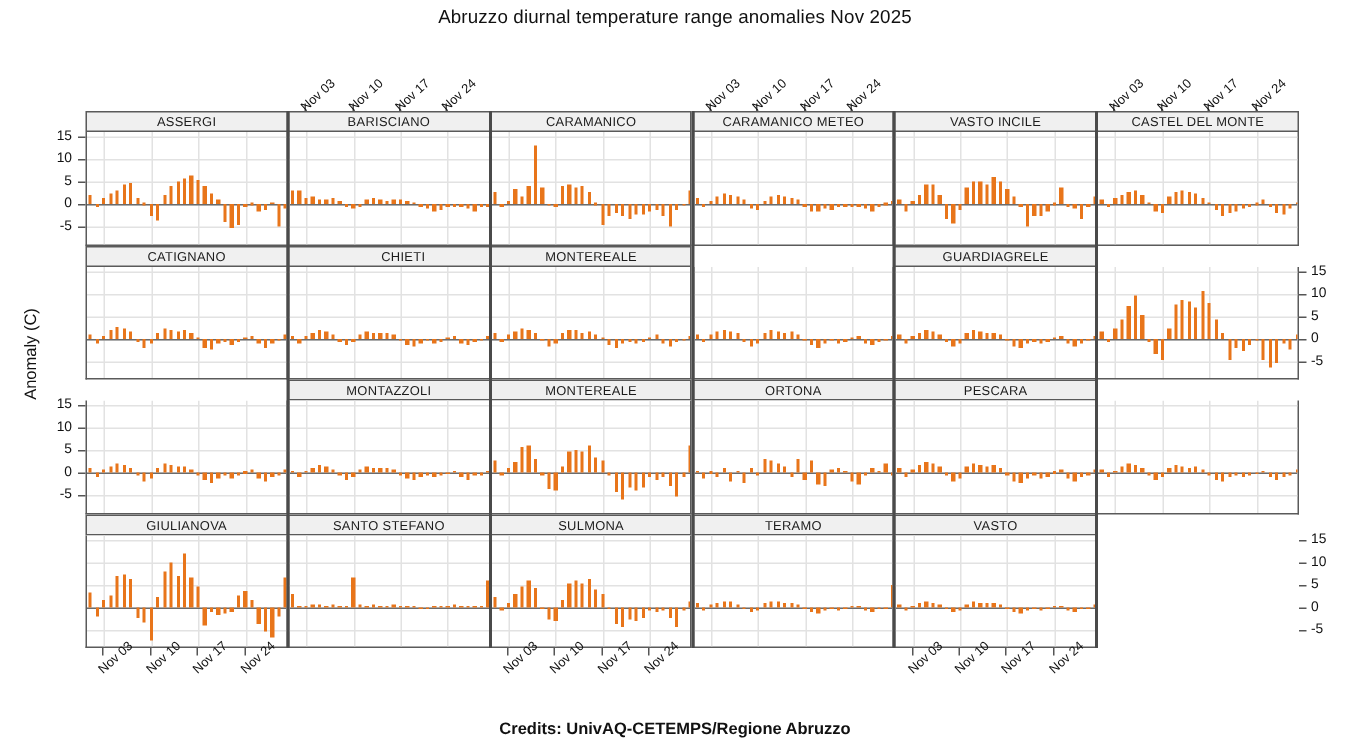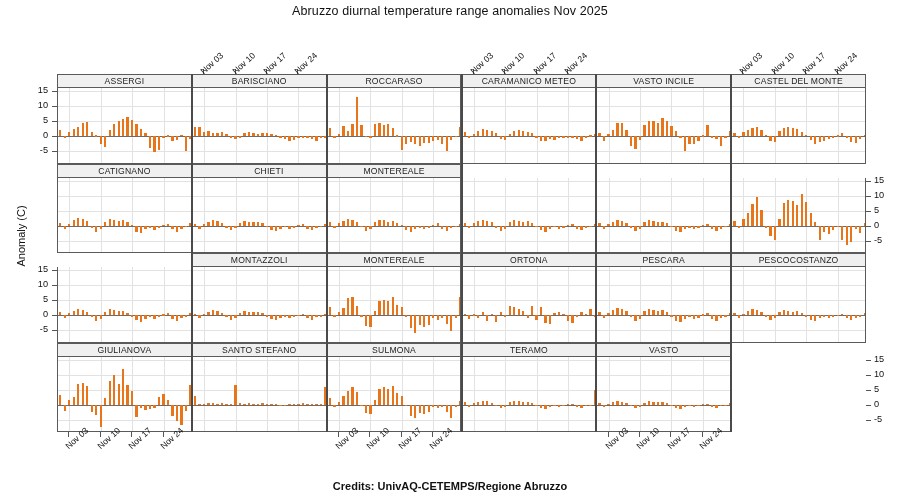--- a/index.html
+++ b/index.html
@@ -151,21 +151,21 @@
           <div class="bar" style="left: 104.451px; width: 2.33711px; top: 48.32px; height: 1.812px;"></div>
           <div class="bar" style="left: 108.945px; width: 2.33711px; top: 48.32px; height: 1.208px;"></div>
           <div class="bar" style="left: 113.44px; width: 2.33711px; top: 48.32px; height: 1.2px;"></div>
           <div class="bar" style="left: 117.934px; width: 2.33711px; top: 48.32px; height: 2.718px;"></div>
           <div class="bar" style="left: 122.429px; width: 2.33711px; top: 48.32px; height: 4.228px;"></div>
           <div class="bar" style="left: 126.923px; width: 2.33711px; top: 48.32px; height: 2.114px;"></div>
           <div class="bar" style="left: 131.418px; width: 2.33711px; top: 48.32px; height: 1.51px;"></div>
         </div>
       </div>
       <div class="cell" style="left: 326.667px; top: 74px; width: 134.833px; height: 89.5px;">
-        <div class="strip">ROCCARASO</div>
+        <div class="strip">CARAMANICO</div>
         <div class="panel">
           <div class="gridv" style="left: 11.2361px;"></div>
           <div class="gridv" style="left: 42.6972px;"></div>
           <div class="gridv" style="left: 74.1583px;"></div>
           <div class="gridv" style="left: 105.619px;"></div>
           <div class="gridh" style="top: 63.42px;"></div>
           <div class="gridh" style="top: 48.32px;"></div>
           <div class="gridh" style="top: 33.22px;"></div>
           <div class="gridh" style="top: 18.12px;"></div>
           <div class="gridh" style="top: 3.02px;"></div>
@@ -510,20 +510,21 @@
           <div class="bar" style="left: 104.451px; width: 2.33711px; top: 47.414px; height: 1.2px;"></div>
           <div class="bar" style="left: 108.945px; width: 2.33711px; top: 46.206px; height: 2.114px;"></div>
           <div class="bar" style="left: 113.44px; width: 2.33711px; top: 48.32px; height: 2.718px;"></div>
           <div class="bar" style="left: 117.934px; width: 2.33711px; top: 48.32px; height: 4.53px;"></div>
           <div class="bar" style="left: 122.429px; width: 2.33711px; top: 48.32px; height: 2.114px;"></div>
           <div class="bar" style="left: 126.923px; width: 2.33711px; top: 48.32px; height: 1.2px;"></div>
           <div class="bar" style="left: 131.418px; width: 2.33711px; top: 46.508px; height: 1.812px;"></div>
         </div>
       </div>
       <div class="cell" style="left: 596.333px; top: 163.5px; width: 134.833px; height: 89.5px;">
+        <div class="strip">GUARDIAGRELE</div>
         <div class="panel">
           <div class="gridv" style="left: 11.2361px;"></div>
           <div class="gridv" style="left: 42.6972px;"></div>
           <div class="gridv" style="left: 74.1583px;"></div>
           <div class="gridv" style="left: 105.619px;"></div>
           <div class="gridh" style="top: 63.42px;"></div>
           <div class="gridh" style="top: 48.32px;"></div>
           <div class="gridh" style="top: 33.22px;"></div>
           <div class="gridh" style="top: 18.12px;"></div>
           <div class="gridh" style="top: 3.02px;"></div>
@@ -822,21 +823,20 @@
           <div class="bar" style="left: 104.451px; width: 2.33711px; top: 47.414px; height: 1.2px;"></div>
           <div class="bar" style="left: 108.945px; width: 2.33711px; top: 45.904px; height: 2.416px;"></div>
           <div class="bar" style="left: 113.44px; width: 2.33711px; top: 48.32px; height: 3.624px;"></div>
           <div class="bar" style="left: 117.934px; width: 2.33711px; top: 48.32px; height: 5.738px;"></div>
           <div class="bar" style="left: 122.429px; width: 2.33711px; top: 48.32px; height: 3.02px;"></div>
           <div class="bar" style="left: 126.923px; width: 2.33711px; top: 48.32px; height: 1.208px;"></div>
           <div class="bar" style="left: 131.418px; width: 2.33711px; top: 45.602px; height: 2.718px;"></div>
         </div>
       </div>
       <div class="cell" style="left: 731.167px; top: 253px; width: 134.833px; height: 89.5px;">
-        <div class="strip">PESCOCOSTANZO</div>
         <div class="panel">
           <div class="gridv" style="left: 11.2361px;"></div>
           <div class="gridv" style="left: 42.6972px;"></div>
           <div class="gridv" style="left: 74.1583px;"></div>
           <div class="gridv" style="left: 105.619px;"></div>
           <div class="gridh" style="top: 63.42px;"></div>
           <div class="gridh" style="top: 48.32px;"></div>
           <div class="gridh" style="top: 33.22px;"></div>
           <div class="gridh" style="top: 18.12px;"></div>
           <div class="gridh" style="top: 3.02px;"></div>

